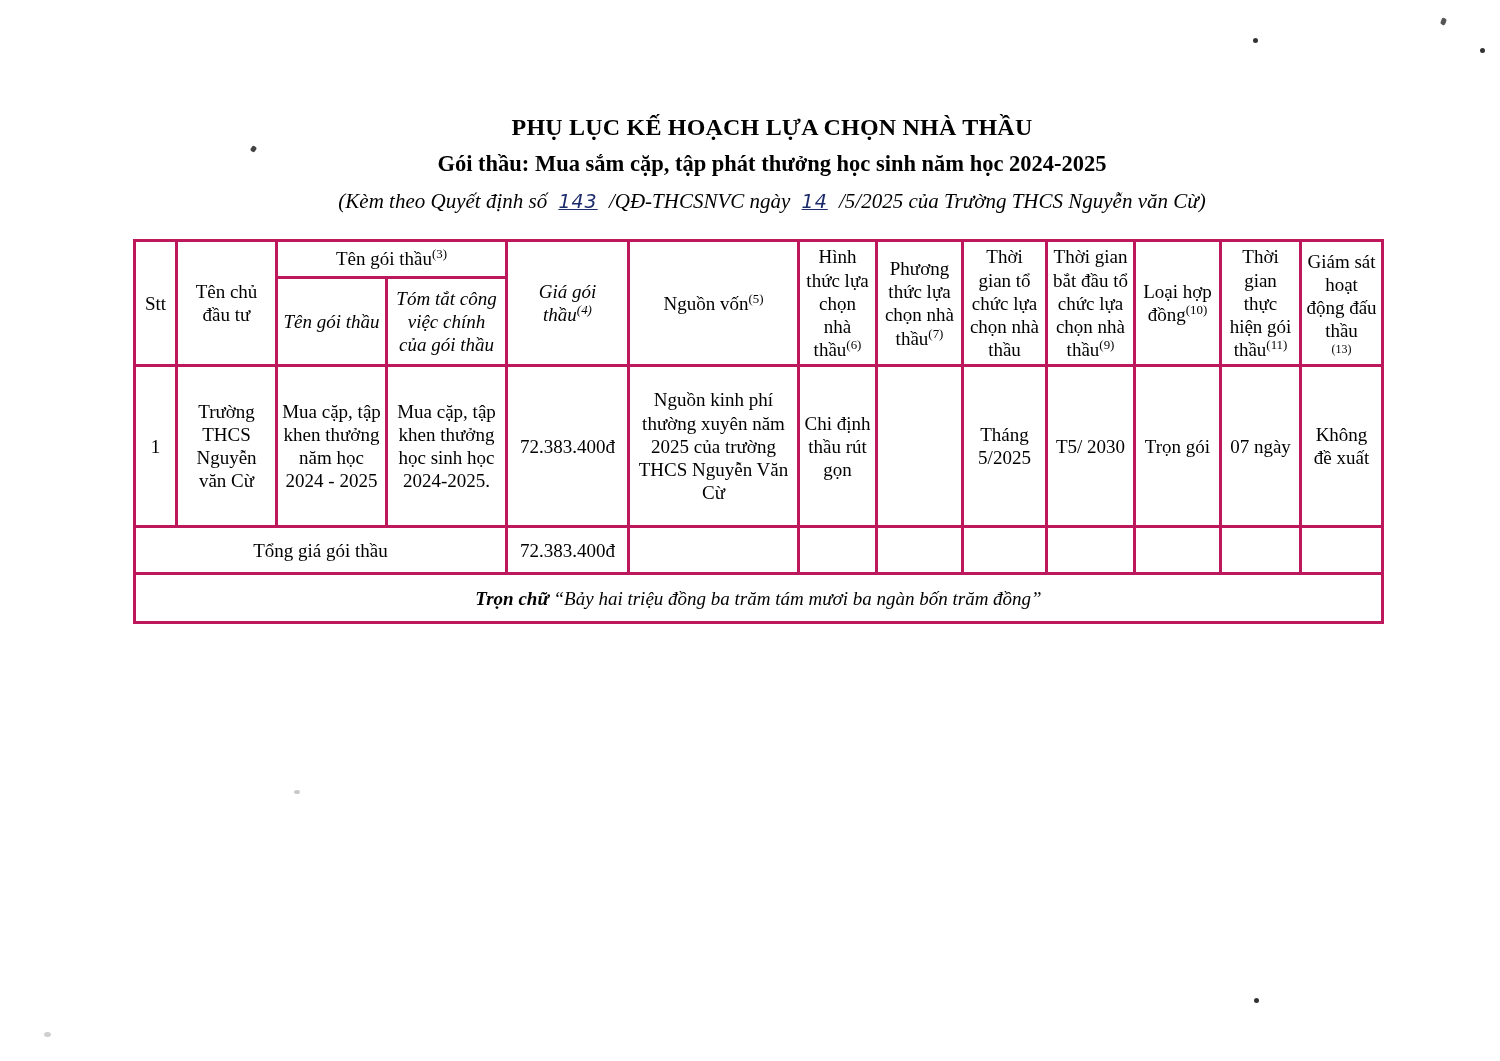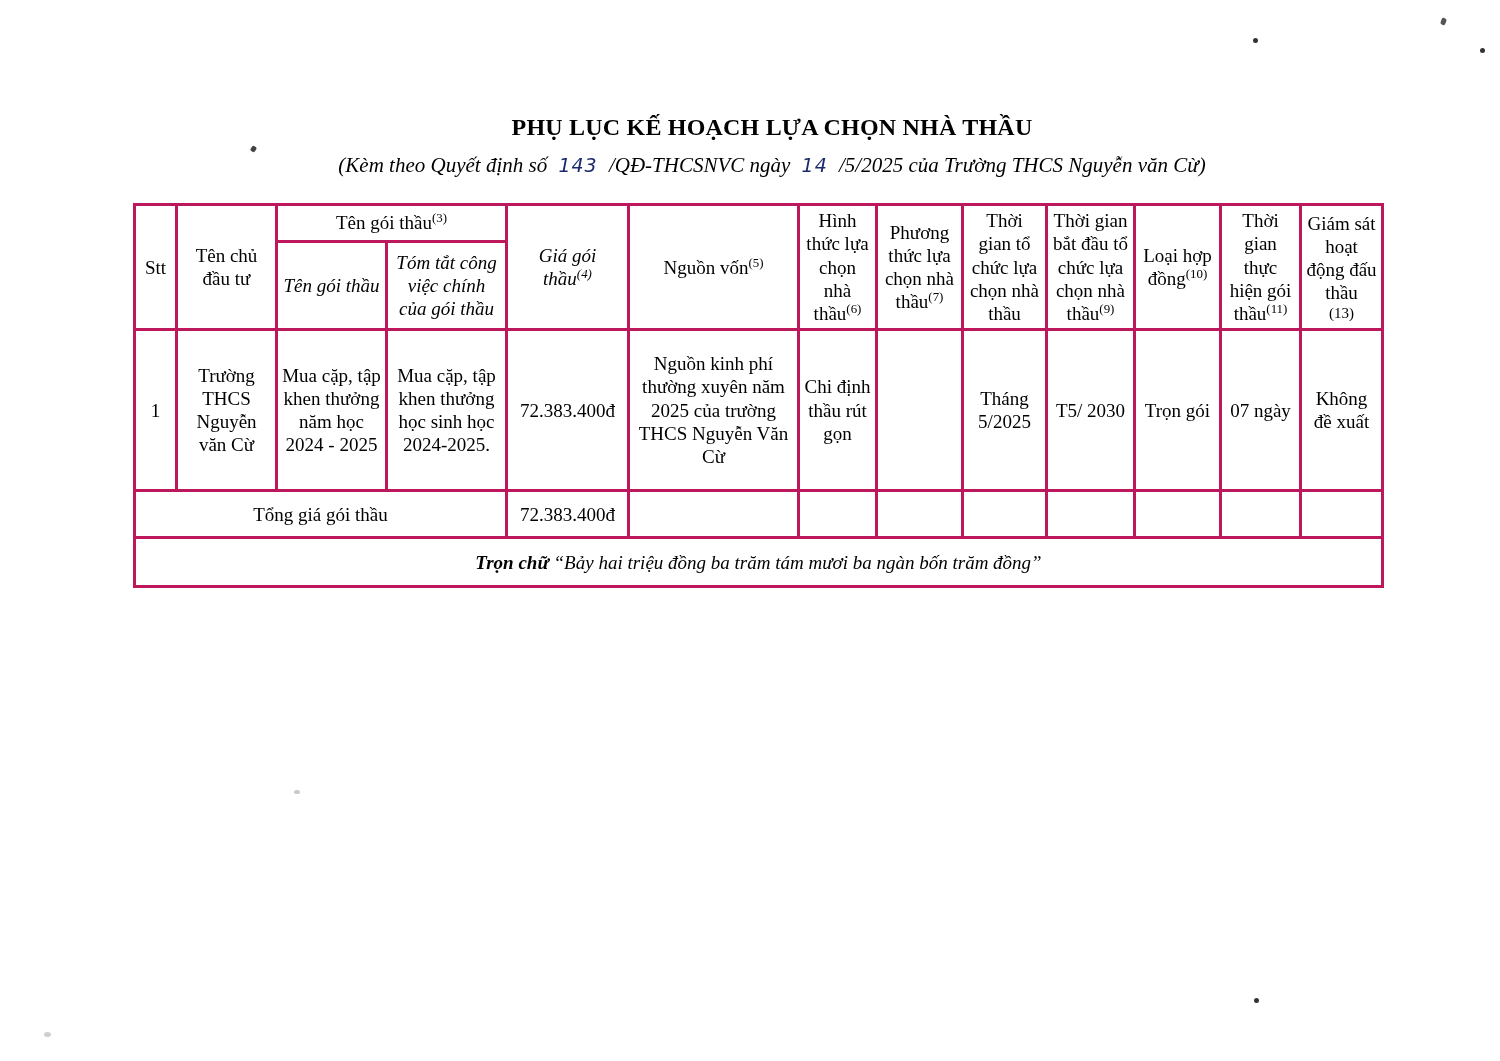--- a/index.html
+++ b/index.html
@@ -46,20 +46,21 @@
     margin-top: 10px;
     line-height: 1.3;
   }
   .hand {
     font-family: "DejaVu Sans", sans-serif;
     font-style: italic;
     font-size: 19px;
     color: #1b2a6b;
     padding: 0 6px;
     letter-spacing: 1px;
+    text-decoration: underline;
   }
 
   
   .table-wrap {
     margin: 24px 0 0 0;
     padding: 0 128px 0 133px;
   }
   table.klcnt {
     border-collapse: collapse;
     width: 1238px;
@@ -148,20 +149,21 @@
   <div class="mark m1"></div>
   <div class="mark m2"></div>
   <div class="mark m3"></div>
   <div class="mark m4"></div>
   <div class="mark m5"></div>
   <div class="mark m6"></div>
   <div class="mark m7"></div>
 
   <div class="title-block">
     <div class="doc-title">PHỤ LỤC KẾ HOẠCH LỰA CHỌN NHÀ THẦU</div>
+    <div class="doc-subtitle">Gói thầu: Mua sắm cặp, tập phát thưởng học sinh năm học 2024-2025</div>
     <div class="doc-note">
       <span>(Kèm theo Quyết định số</span>
       <span class="hand">143</span>
       <span>/QĐ-THCSNVC ngày</span>
       <span class="hand">14</span>
       <span>/5/2025 của Trường THCS Nguyễn văn Cừ)</span>
     </div>
   </div>
 
   <div class="table-wrap">
@@ -205,21 +207,21 @@
             <span>Thời gian bắt đầu tổ chức lựa chọn nhà thầu</span><sup>(9)</sup>
           </th>
           <th rowspan="2" class="hdr-plain">
             <span>Loại hợp đồng</span><sup>(10)</sup>
           </th>
           <th rowspan="2" class="hdr-plain">
             <span>Thời gian thực hiện gói thầu</span><sup>(11)</sup>
           </th>
           <th rowspan="2" class="hdr-plain">
             <span>Giám sát hoạt động đấu thầu</span>
-            <div style="font-size:15px">(13)</div>
+            <div style="font-size:12px">(13)</div>
           </th>
         </tr>
         <tr>
           <th class="hdr-italic">Tên gói thầu</th>
           <th class="hdr-italic">Tóm tắt công việc chính của gói thầu</th>
         </tr>
       </thead>
       <tbody>
         <tr class="row-data">
           <td>1</td>

